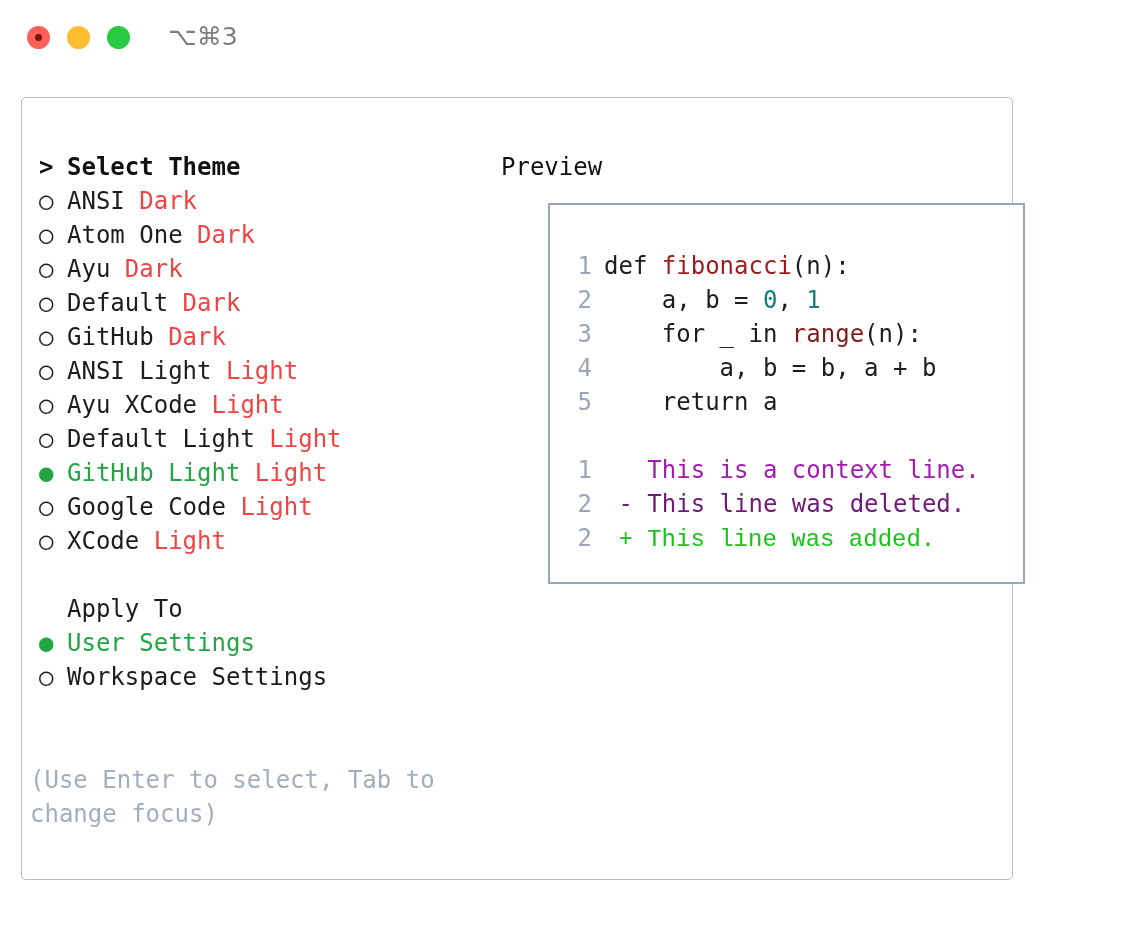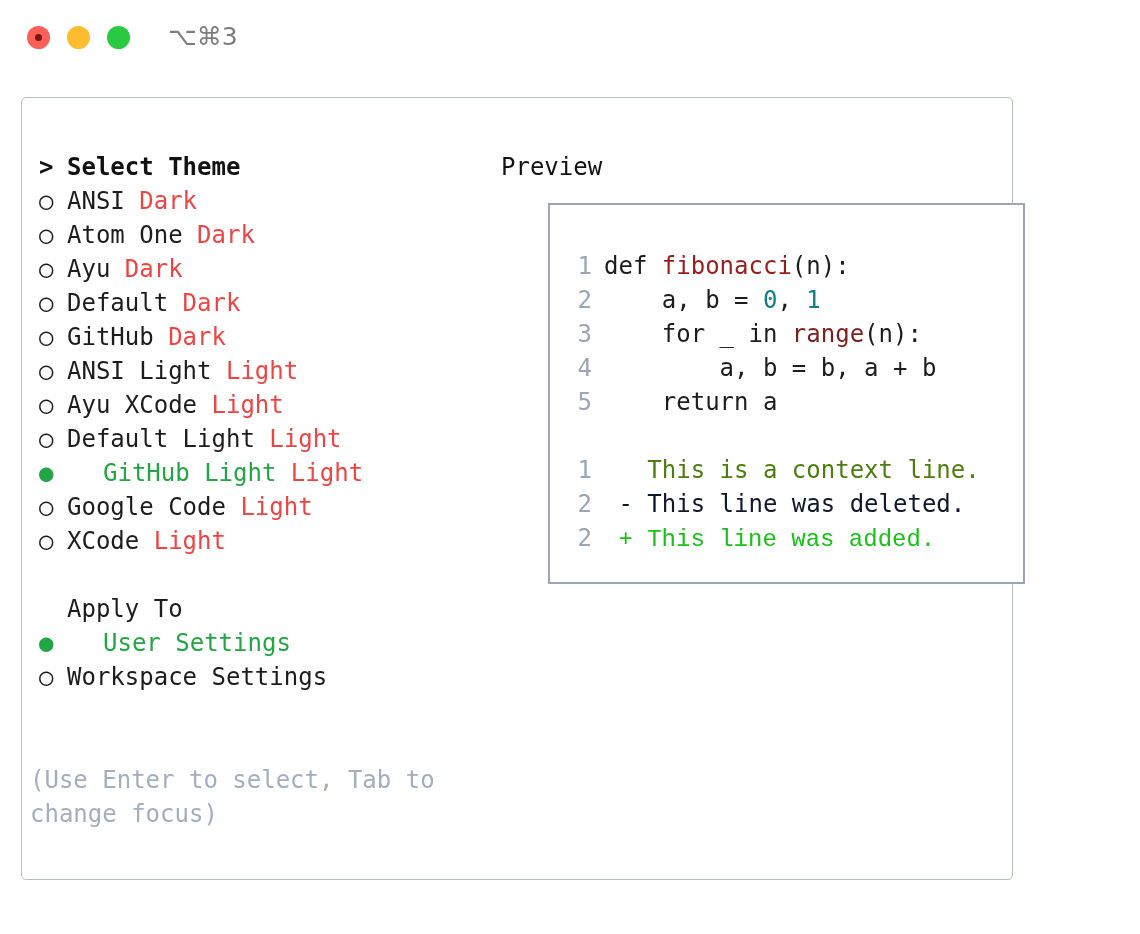--- a/index.html
+++ b/index.html
@@ -98,21 +98,21 @@
   .marker {
     display: inline-block;
     width: 28px;
   }
   .bullet-glyph {
     display: inline-block;
     width: 28px;
     color: #1c1c1c;
   }
   .bullet-sel { color: #22a544; }
-  .label-sel  { color: #22a544; margin-left: 36px; }
+  .label-sel  { color: #22a544; }
   .variant {
     color: #ef4444;
   }
   .spacer-row { height: 34px; }
 
   .hint {
     position: absolute;
     left: 8px;
     top: 665px;
     width: 410px;
@@ -164,22 +164,22 @@
   .tok-call  { color: #7f1d1d; }
 
   .diff {
     position: absolute;
     left: 22px;
     top: 248px;
     font-size: 24px;
     line-height: 34px;
     white-space: pre;
   }
-  .diff-ctx { color: #4d7c0f; }
-  .diff-del { color: #0f172a; }
+  .diff-ctx { color: #a21caf; }
+  .diff-del { color: #701a75; }
   .diff-add { color: #16c216; font-family: Liberation Mono, monospace; }
 </style>
 </head>
 <body>
 
 <div class="window">
 
   <div class="titlebar">
     <div class="lights">
       <div class="light light-close"></div>

